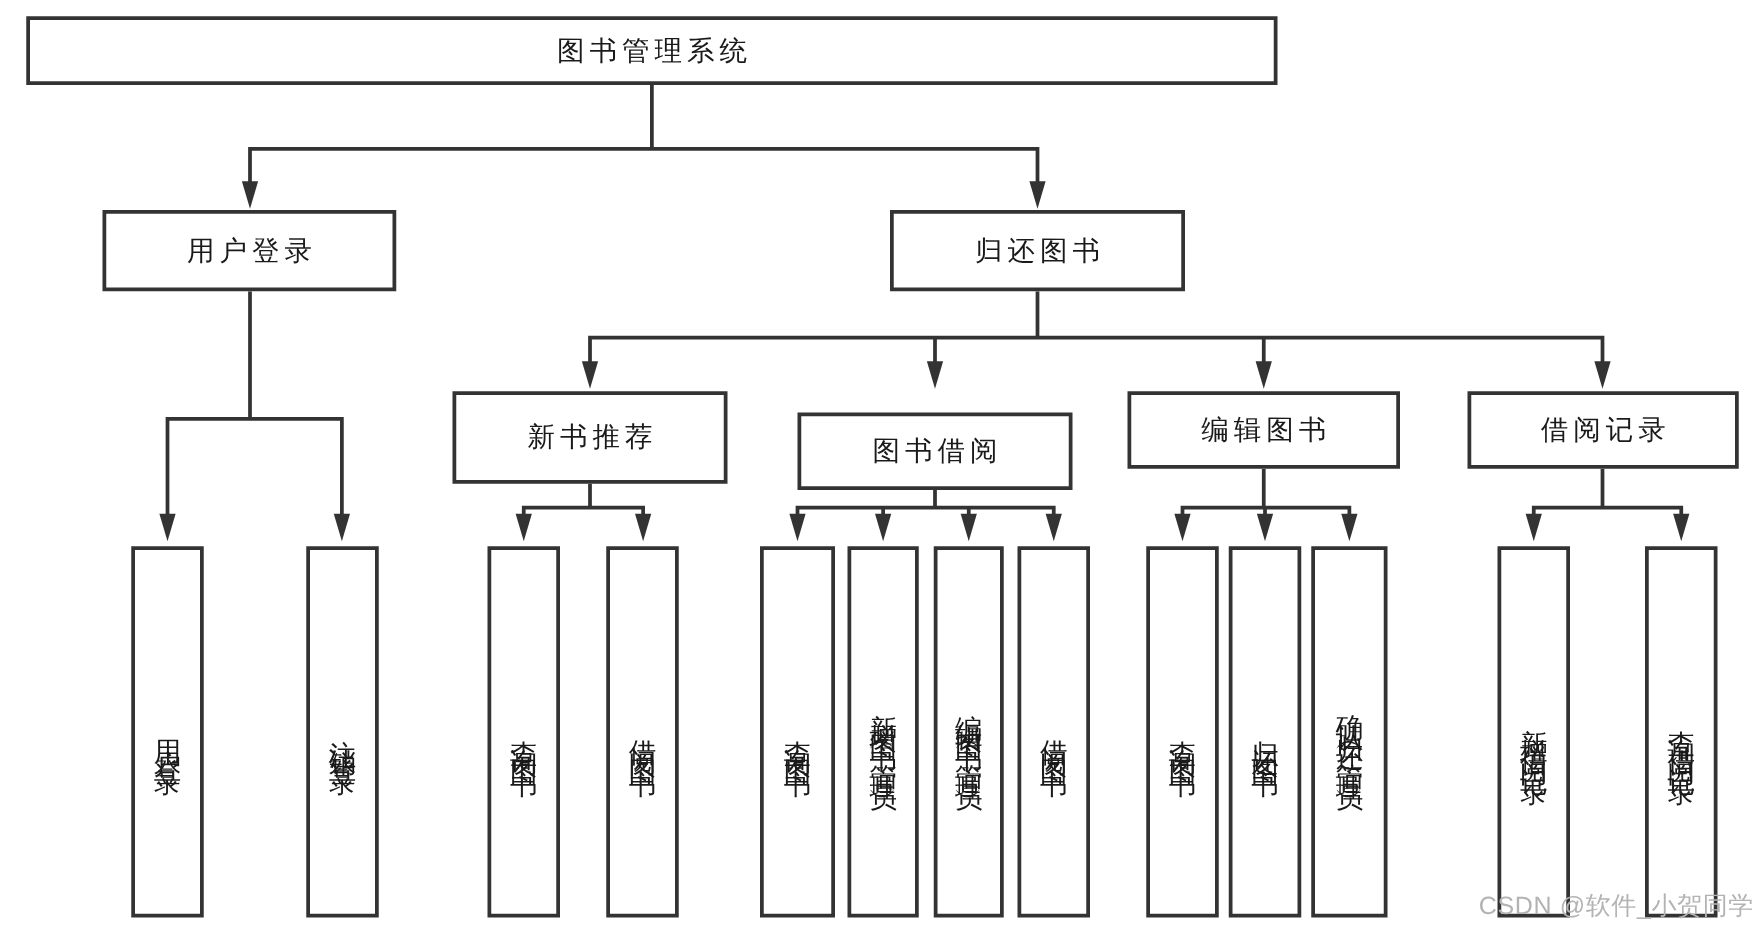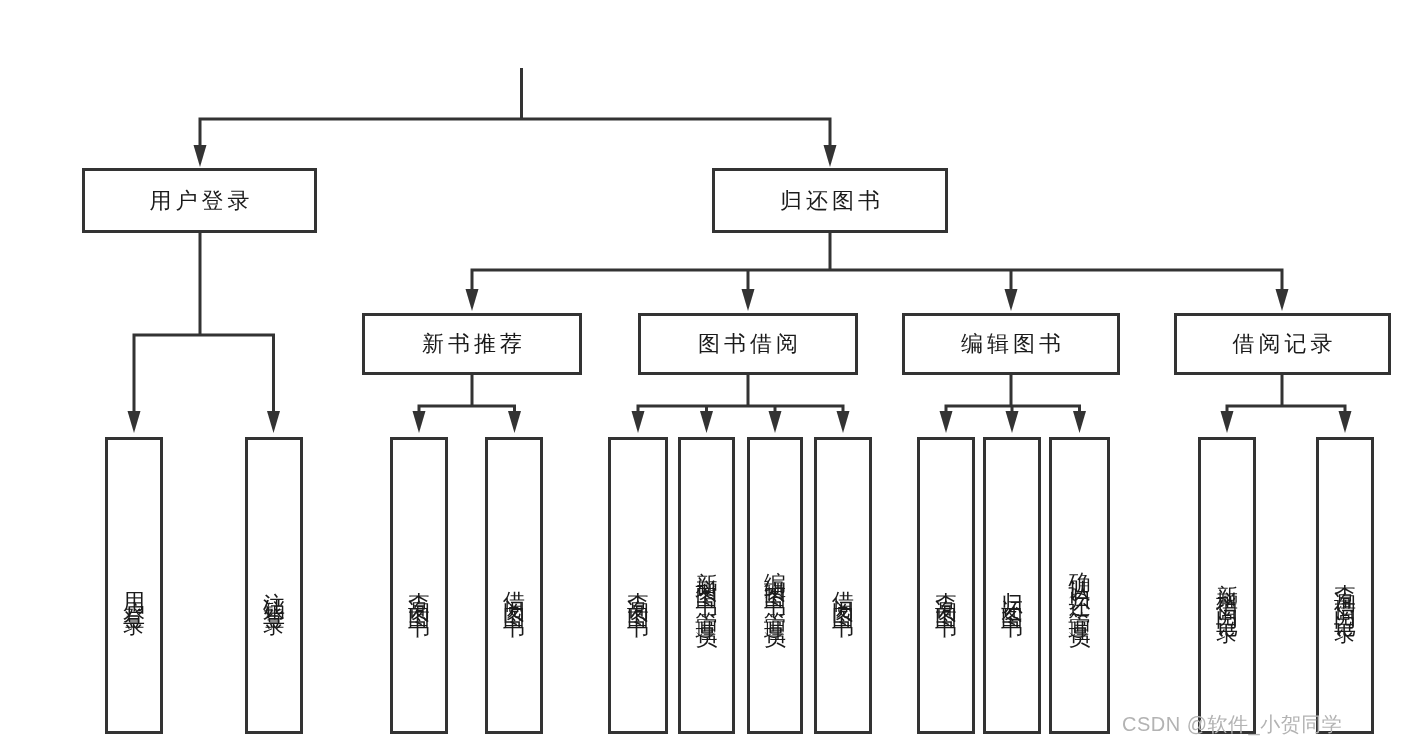--- a/index.html
+++ b/index.html
@@ -12,21 +12,21 @@
     position:absolute;box-sizing:border-box;border:3px solid #333333;
     background:#ffffff;display:flex;align-items:center;justify-content:center;
     color:#1a1a1a;
   }
   .h-label{font-size:22px;letter-spacing:4px;white-space:nowrap;padding-left:4px;}
   .v-label{
     writing-mode:vertical-rl;text-orientation:mixed;
     font-size:22px;letter-spacing:8px;line-height:1;white-space:nowrap;padding-top:8px;
   }
   .watermark{
-    position:absolute;left:1122px;top:711px;font-size:20px;color:#b3b3b3;
+    position:absolute;left:1183px;top:711px;font-size:20px;color:#b3b3b3;
     letter-spacing:0.5px;white-space:nowrap;z-index:5;
   }
 </style>
 </head>
 <body>
 
 <div class="canvas">
 
   <svg class="wires" viewBox="0 0 1405 747">
     <g stroke="#333333" stroke-width="3" fill="none">
@@ -73,32 +73,35 @@
       <polygon points="768.5,411 781.5,411 775,433"></polygon>
       <polygon points="836.5,411 849.5,411 843,433"></polygon>
       <polygon points="939.5,411 952.5,411 946,433"></polygon>
       <polygon points="1005.5,411 1018.5,411 1012,433"></polygon>
       <polygon points="1073,411 1086,411 1079.5,433"></polygon>
       <polygon points="1220.5,411 1233.5,411 1227,433"></polygon>
       <polygon points="1338.5,411 1351.5,411 1345,433"></polygon>
     </g>
   </svg>
 
+  <div class="box" style="left:21px;top:13px;width:1001px;height:55px">
+    <span class="h-label">图书管理系统</span>
+  </div>
 
   <div class="box" style="left:82px;top:168px;width:235px;height:65px">
     <span class="h-label">用户登录</span>
   </div>
   <div class="box" style="left:712px;top:168px;width:236px;height:65px">
     <span class="h-label">归还图书</span>
   </div>
 
-  <div class="box" style="left:362px;top:313px;width:220px;height:62px">
+  <div class="box" style="left:362px;top:313px;width:220px;height:74px">
     <span class="h-label">新书推荐</span>
   </div>
-  <div class="box" style="left:638px;top:313px;width:220px;height:62px">
+  <div class="box" style="left:638px;top:330px;width:220px;height:62px">
     <span class="h-label">图书借阅</span>
   </div>
   <div class="box" style="left:902px;top:313px;width:218px;height:62px">
     <span class="h-label">编辑图书</span>
   </div>
   <div class="box" style="left:1174px;top:313px;width:217px;height:62px">
     <span class="h-label">借阅记录</span>
   </div>
 
   <div class="box" style="left:105px;top:437px;width:58px;height:297px">

